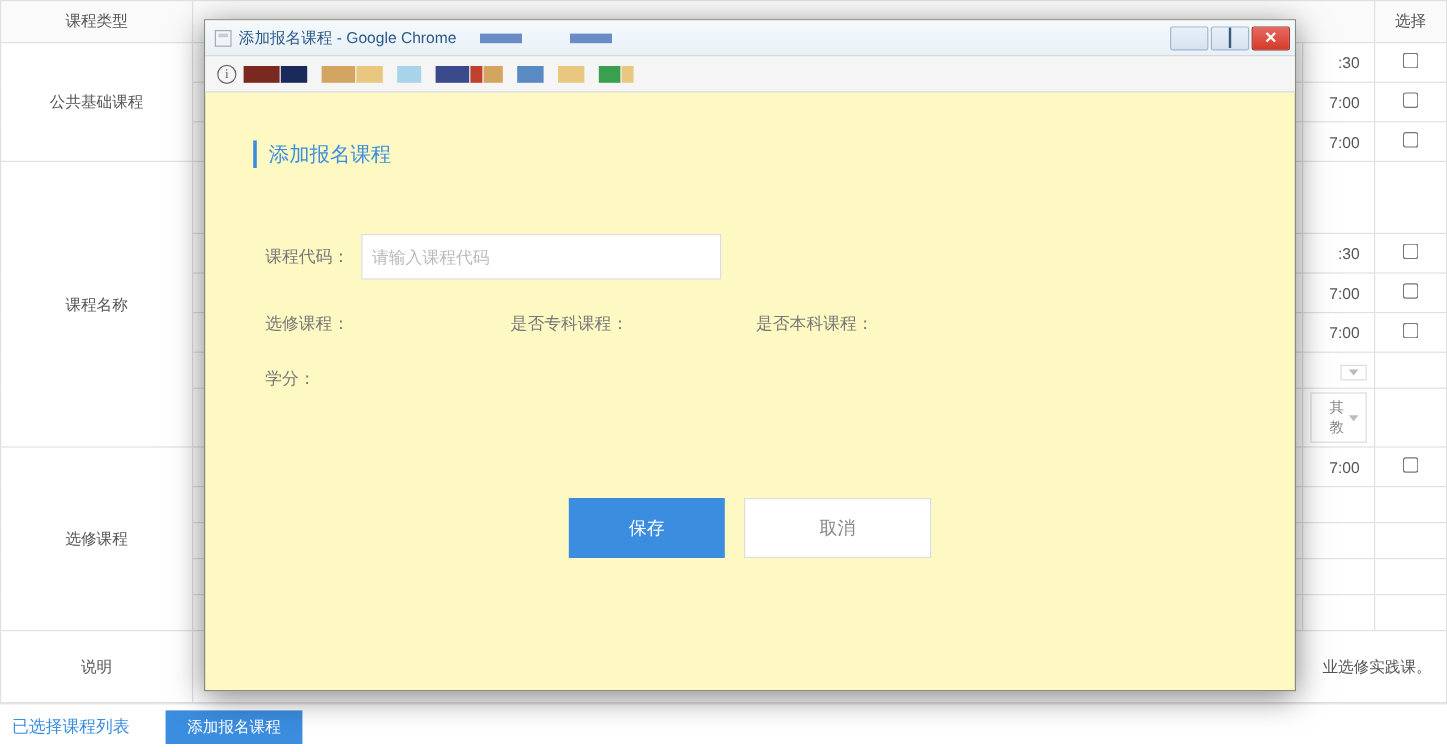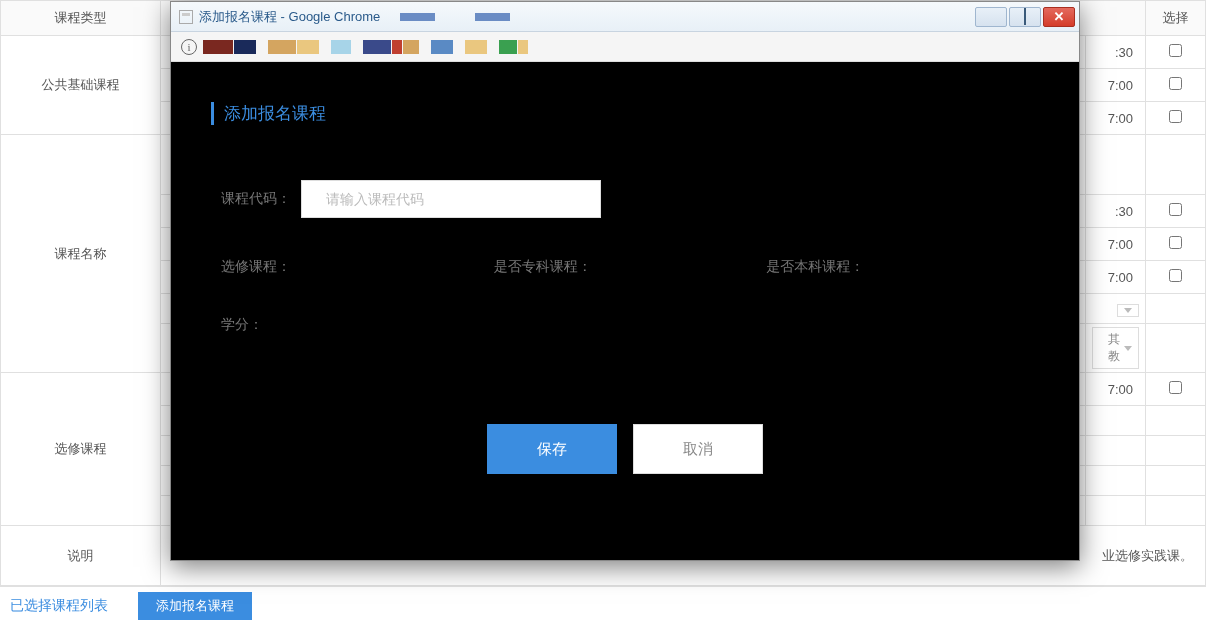--- a/index.html
+++ b/index.html
@@ -56,24 +56,24 @@
       padding: 5px 18px;
       border: none;
       font-size: 13px;
       cursor: pointer;
     }
     
     
     .dialog-window {
       position: absolute;
       left: 170px;
-      top: 1px;
+      top: 16px;
       width: 910px;
       height: 560px;
-      background: #000000;
+      background: #fef9c3;
       border: 1px solid #888;
       box-shadow: 0 6px 25px rgba(0,0,0,0.5);
       display: flex;
       flex-direction: column;
     }
     
     .titlebar {
       height: 30px;
       background: linear-gradient(#f5f9fc, #e8f0f7);
       border-bottom: 1px solid #c8d4e0;
@@ -190,39 +190,39 @@
       color: #3b8de0;
       font-size: 17px;
       border-left: 3px solid #3b8de0;
       padding-left: 10px;
       margin-bottom: 55px;
     }
     
     .form-grid {
       padding-left: 10px;
       display: grid;
-      grid-template-columns: 1fr 1fr 1fr;
-      row-gap: 40px;
+      grid-template-columns: 1fr 1fr 1fr 1fr;
+      row-gap: 28px;
     }
     .form-row {
       display: flex;
       align-items: center;
       gap: 10px;
     }
     .form-row.full { grid-column: 1 / -1; }
     .form-label {
       color: #777;
       font-size: 14px;
       text-align: left;
     }
     .form-input {
       border: 1px solid #ddd;
       height: 38px;
       width: 300px;
-      padding: 0 24px;
+      padding: 0 8px;
       font-size: 14px;
       color: #555;
     }
     .form-input::placeholder { color: #bbb; }
     
     .dialog-actions {
       display: flex;
       justify-content: center;
       gap: 16px;
       margin-top: 90px;
@@ -233,21 +233,21 @@
       border: none;
       width: 130px;
       height: 50px;
       font-size: 15px;
       cursor: pointer;
     }
     .btn-cancel {
       background: #fff;
       color: #888;
       border: 1px solid #ddd;
-      width: 130px;
+      width: 156px;
       height: 50px;
       font-size: 15px;
       cursor: pointer;
     }
     .bg-dropdown {
       display: inline-flex;
       align-items: center;
       border: 1px solid #ddd;
       padding: 3px 6px;
       font-size: 12px;

